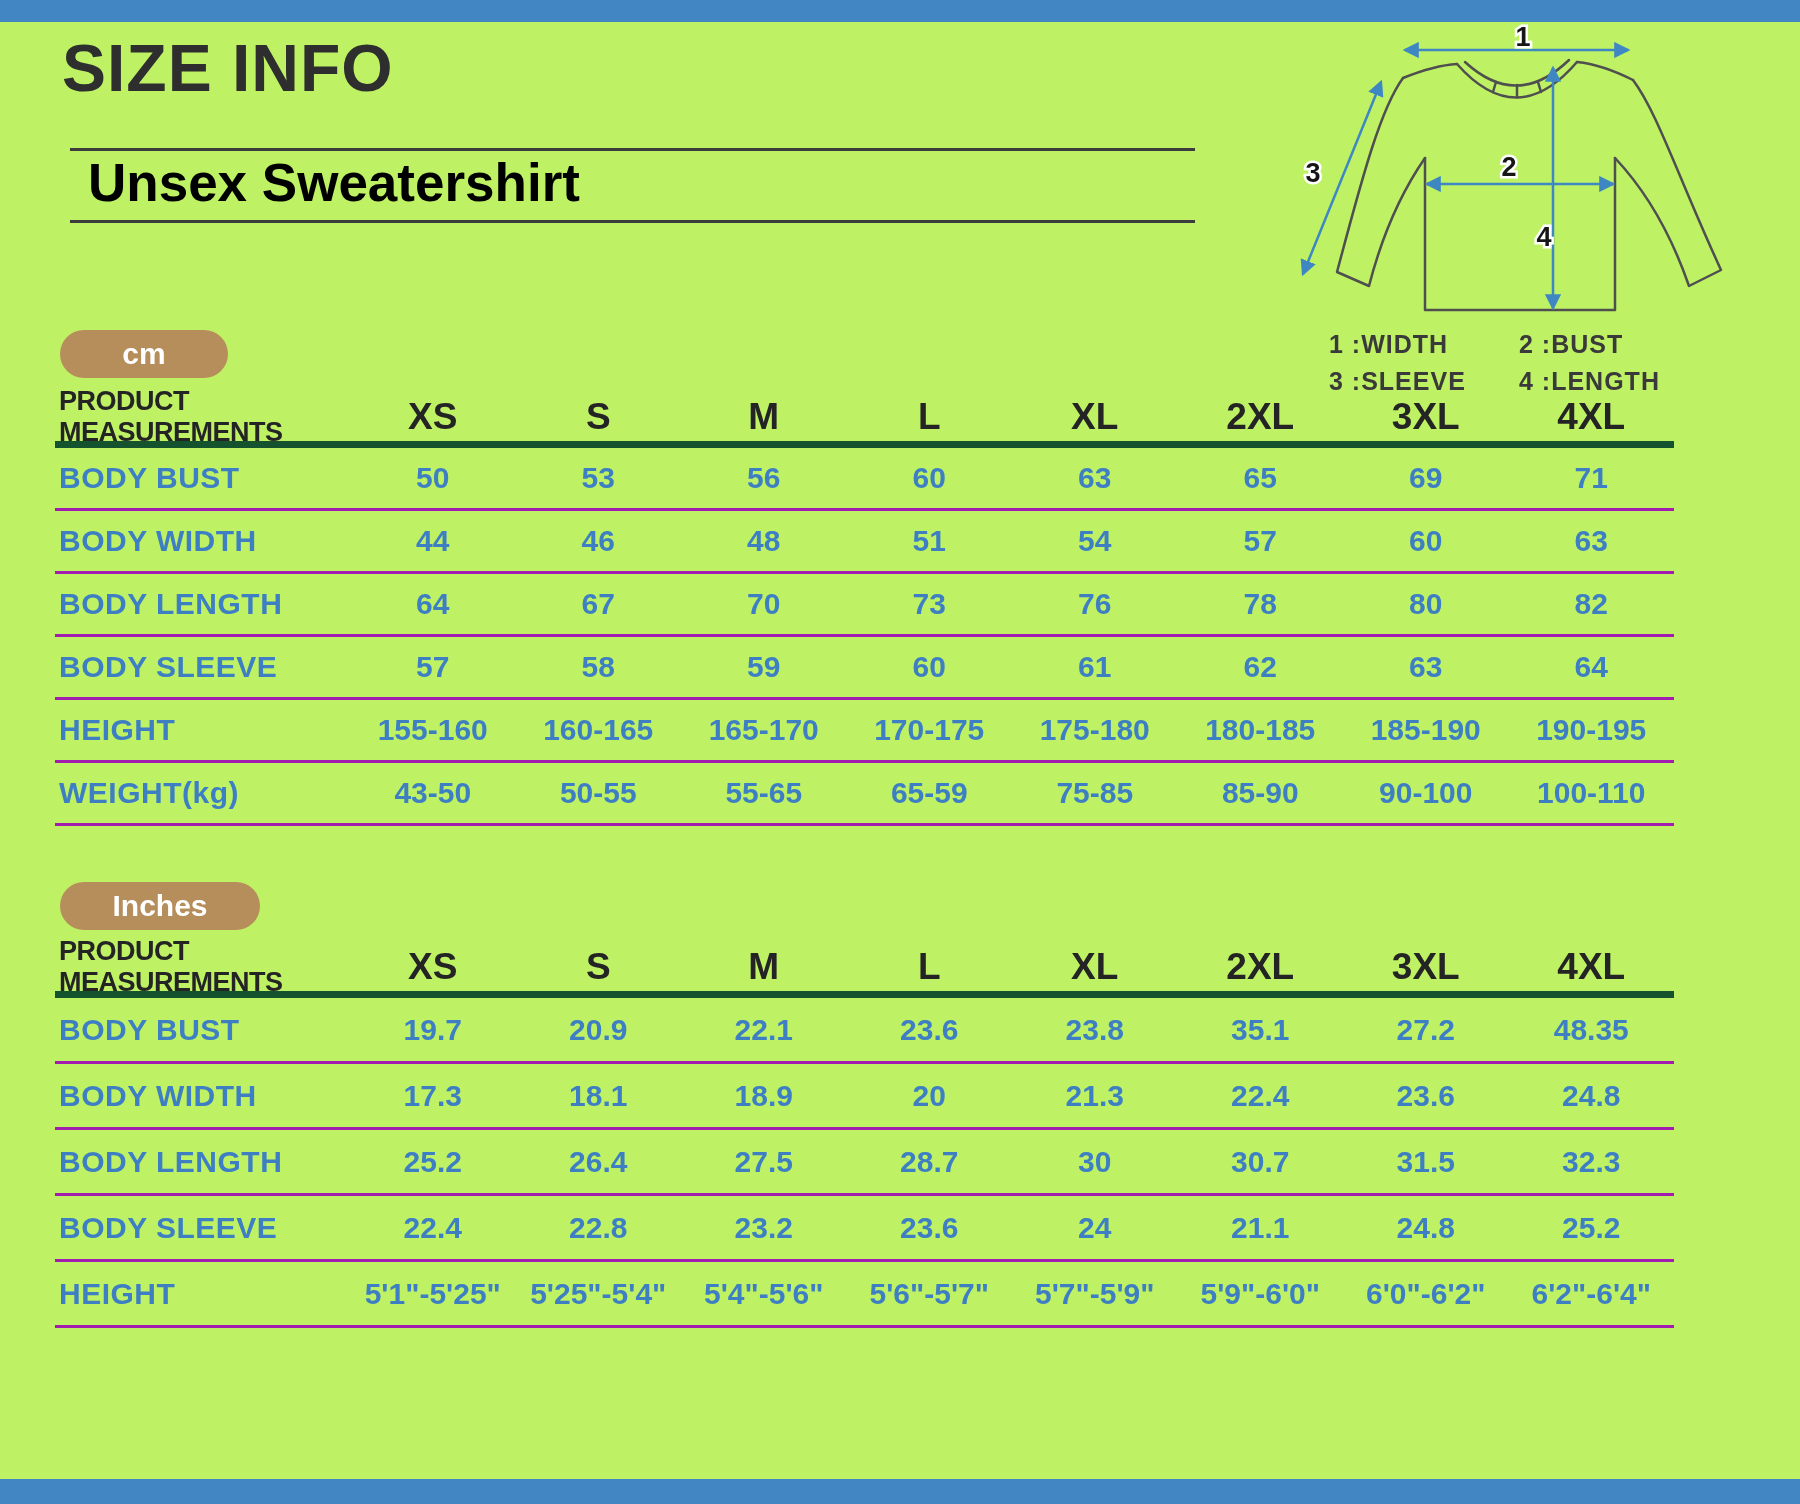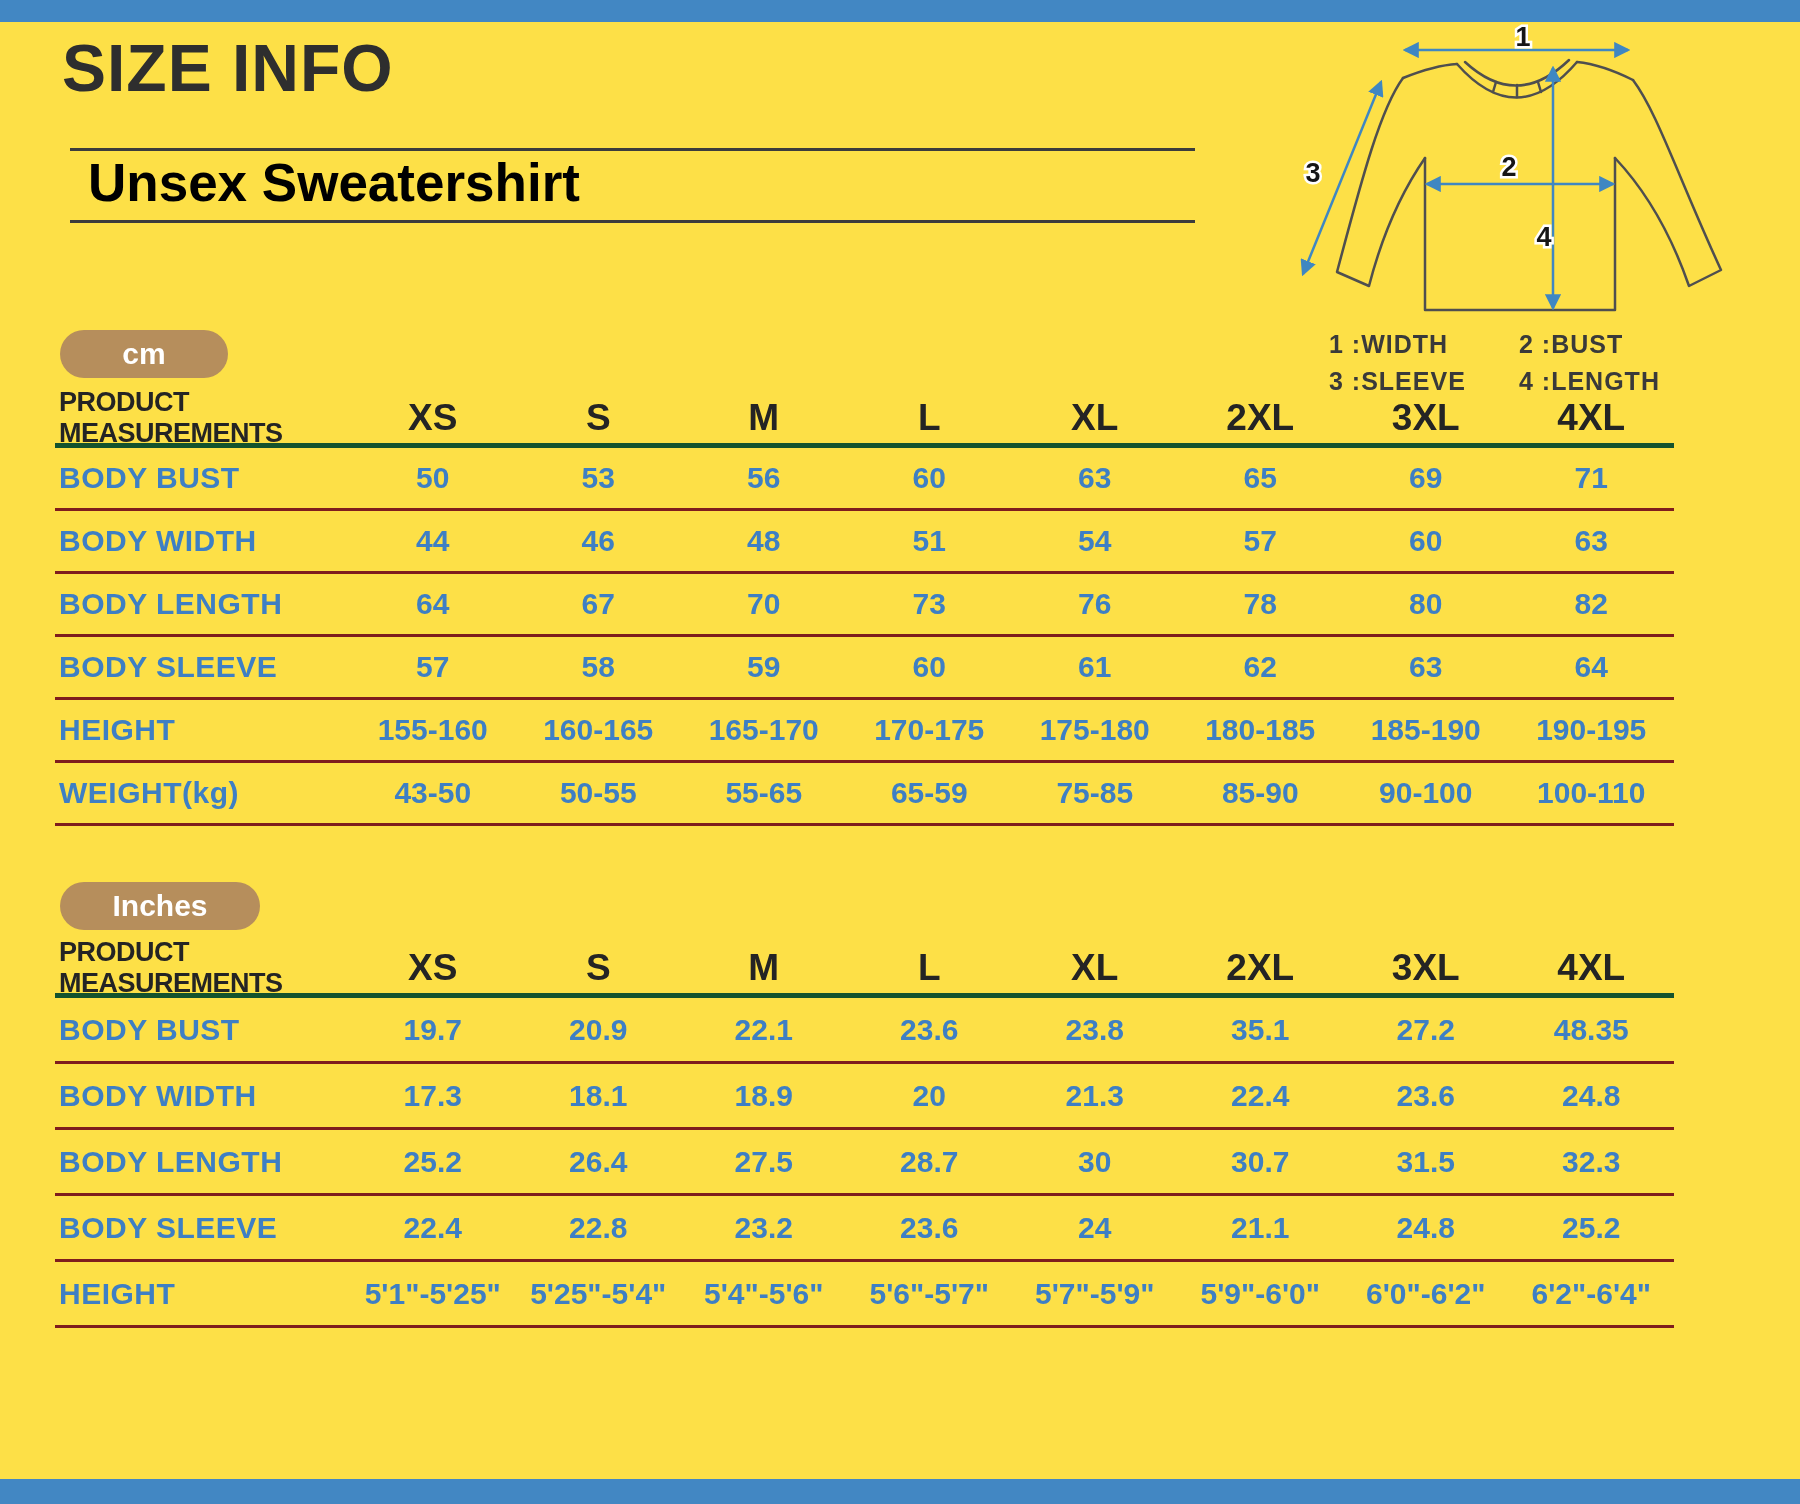--- a/index.html
+++ b/index.html
@@ -1,17 +1,17 @@
 <!DOCTYPE html>
 <html><head>
 <meta charset="utf-8">
 <style>
   *{box-sizing:border-box;}
   html,body{margin:0;padding:0;background:#fff;font-family:"Liberation Sans",sans-serif;}
-  .page{position:relative;width:1800px;height:1504px;background:#fde047;overflow:hidden;}
+  .page{position:relative;width:1800px;height:1504px;background:#bef264;overflow:hidden;}
 
   .bar{position:absolute;left:0;width:1800px;background:#4287c3;}
   .bar-top{top:0;height:22px;}
   .bar-bottom{bottom:0;height:25px;}
 
   .page-title{position:absolute;left:62px;top:30px;font-size:66px;font-weight:800;color:#2e2e2e;letter-spacing:1px;}
   .hrule{position:absolute;background:#3c3c3c;height:3px;}
   .rule-1{left:70px;top:148px;width:1125px;}
   .rule-2{left:70px;top:220px;width:1125px;}
   .subtitle{position:absolute;left:88px;top:152px;font-size:53px;font-weight:bold;color:#000;text-align:center;}
@@ -22,23 +22,23 @@
           font-size:25px;font-weight:bold;color:#3a3a3a;letter-spacing:1px;}
 
   .badge{position:absolute;left:60px;height:48px;border-radius:26px;background:#b68e5c;color:#fff;
          font-weight:bold;font-size:30px;display:flex;align-items:center;justify-content:center;padding:0 40px;}
   .badge-cm{top:330px;min-width:168px;}
   .badge-in{top:882px;min-width:200px;}
 
   .table{position:absolute;left:55px;width:1619px;}
   .table-cm{top:392px;}
   .table-in{top:942px;}
-  .trow{display:flex;align-items:center;border-bottom:3px solid #7f1d1d;height:63px;}
+  .trow{display:flex;align-items:center;border-bottom:3px solid #a21caf;height:63px;}
   .table-in .trow{height:66px;}
-  .trow.thead{height:56px;border-bottom:5px solid #14532d;}
+  .trow.thead{height:56px;border-bottom:7px solid #14532d;}
   .table-in .trow.thead{height:56px;}
   .tlabel{width:295px;padding-left:4px;text-align:left;flex:none;}
   .tcell{flex:1;text-align:center;}
   .hlabel{font-size:27px;font-weight:bold;color:#242424;letter-spacing:-0.5px;}
   .hsize{font-size:37px;font-weight:bold;color:#242424;}
   .rlabel{font-size:30px;font-weight:bold;color:#3e7fc4;letter-spacing:0.5px;}
   .rval{font-size:30px;font-weight:bold;color:#3e7fc4;}
 </style>
 </head>
 <body>

